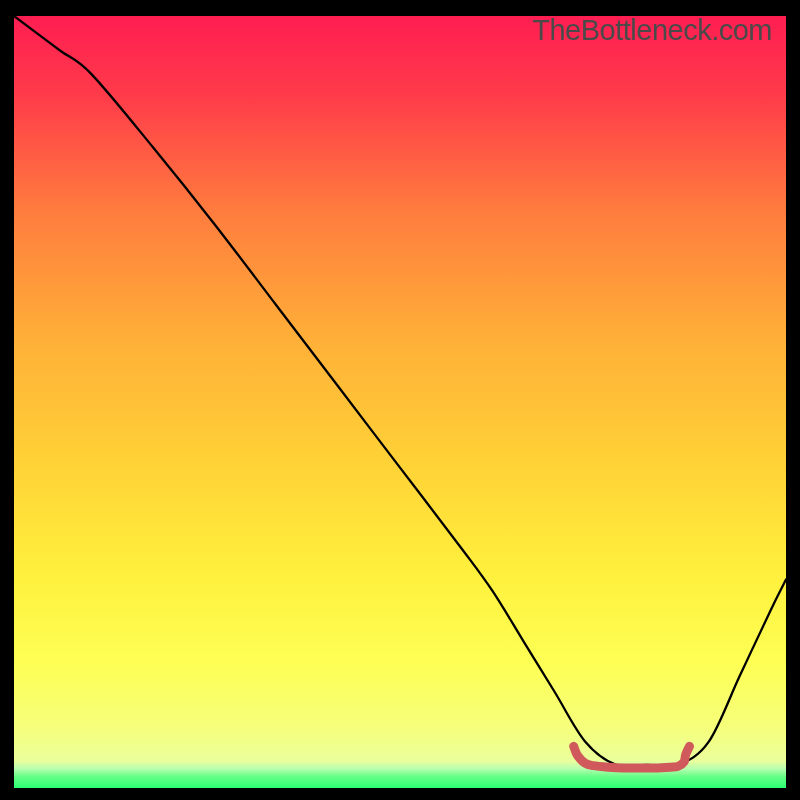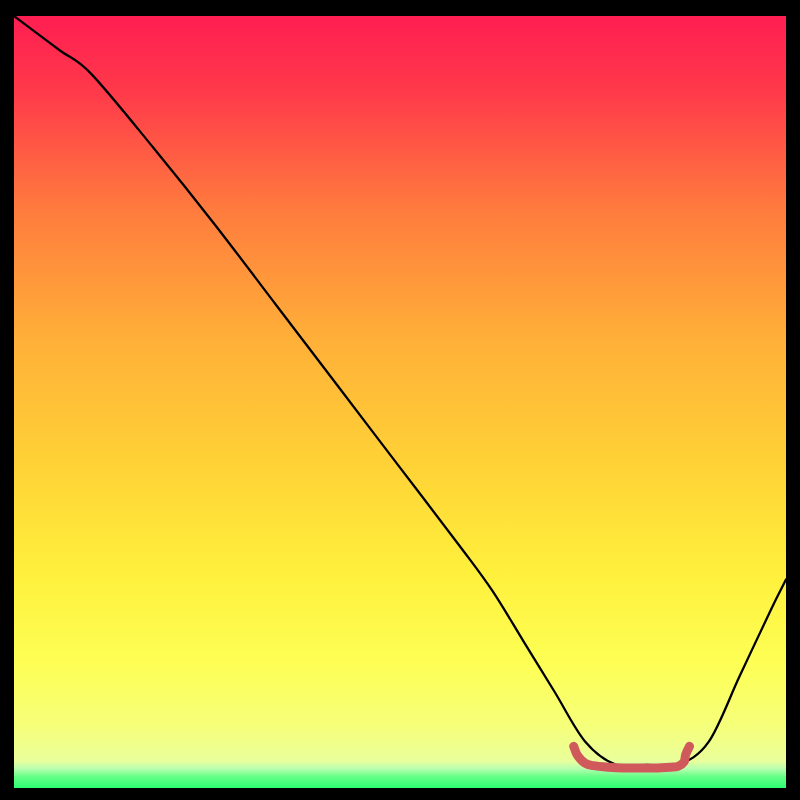--- a/index.html
+++ b/index.html
@@ -35,20 +35,21 @@
     top: 0;
     width: 772px;
     height: 772px;
     display: block;
   }
 </style>
 </head>
 <body>
 
 <div class="frame">
+  <div class="watermark">TheBottleneck.com</div>
   <svg class="plot" viewBox="0 0 772 772" preserveAspectRatio="none">
     <defs>
       <linearGradient id="bg-grad" x1="0" y1="0" x2="0" y2="1">
         <stop offset="0%" stop-color="#ff1e52"></stop>
         <stop offset="10%" stop-color="#ff3a4a"></stop>
         <stop offset="25%" stop-color="#ff7b3e"></stop>
         <stop offset="42%" stop-color="#ffb038"></stop>
         <stop offset="58%" stop-color="#ffd236"></stop>
         <stop offset="72%" stop-color="#fff03c"></stop>
         <stop offset="84%" stop-color="#fdff55"></stop>

